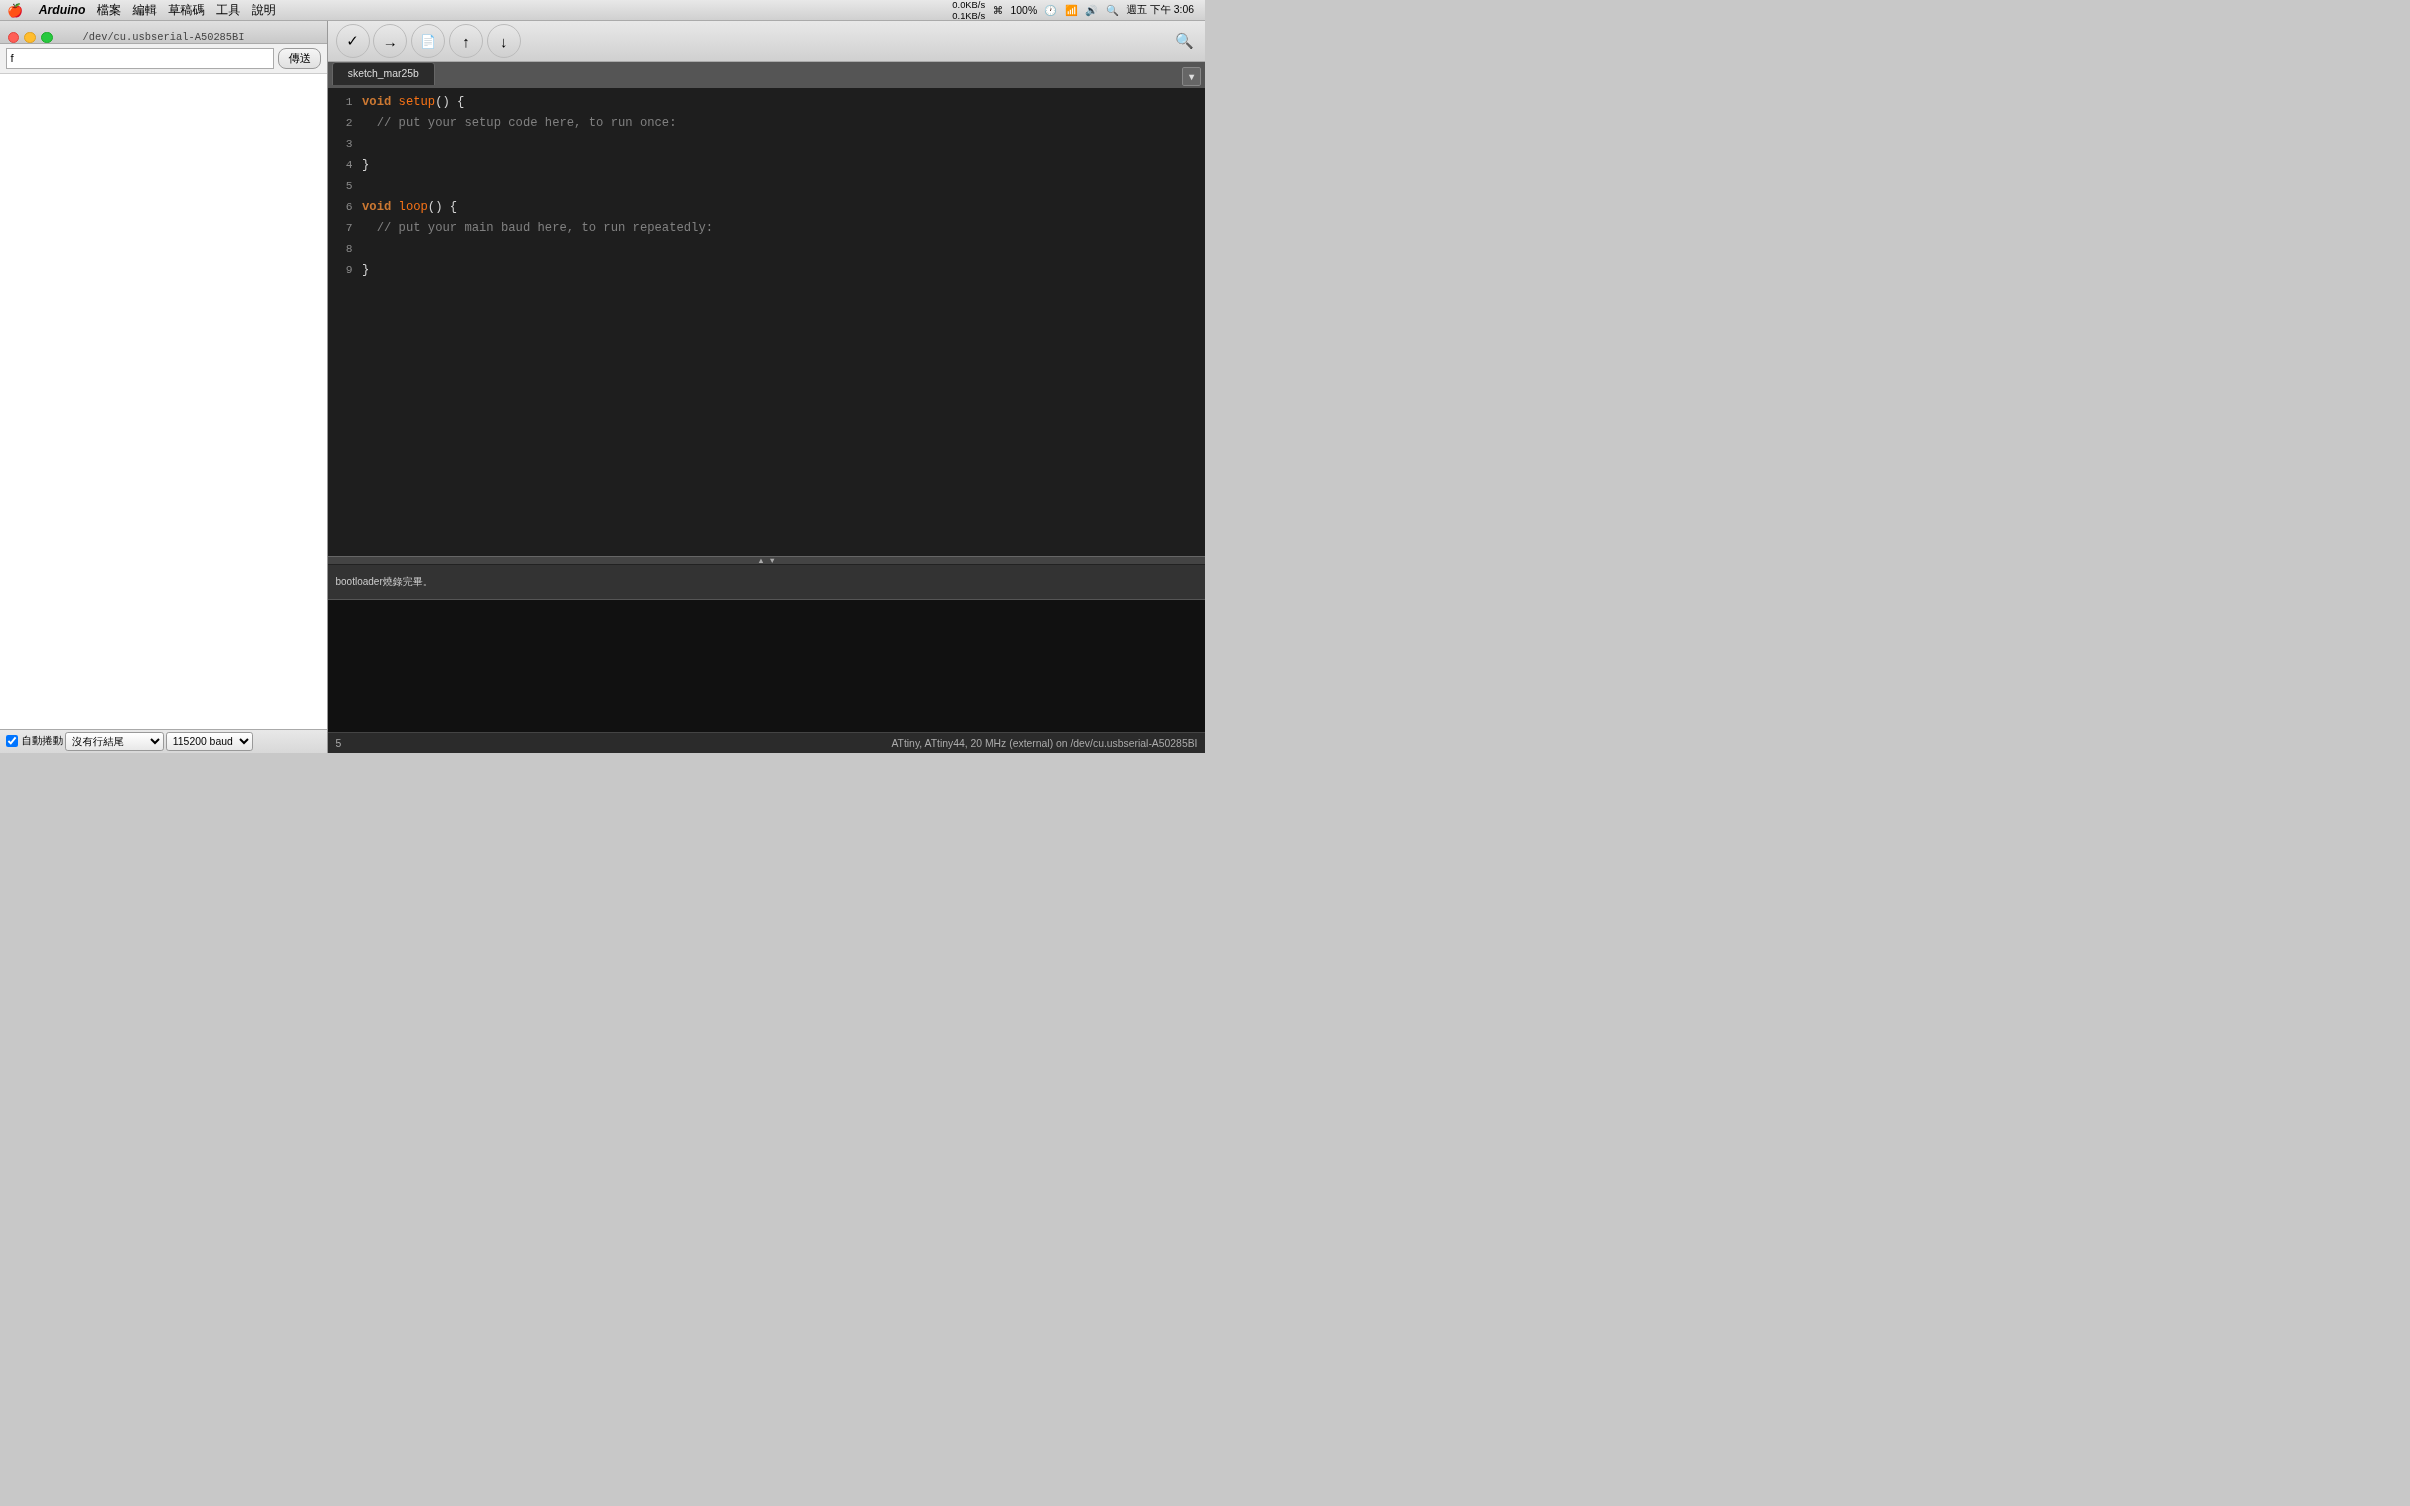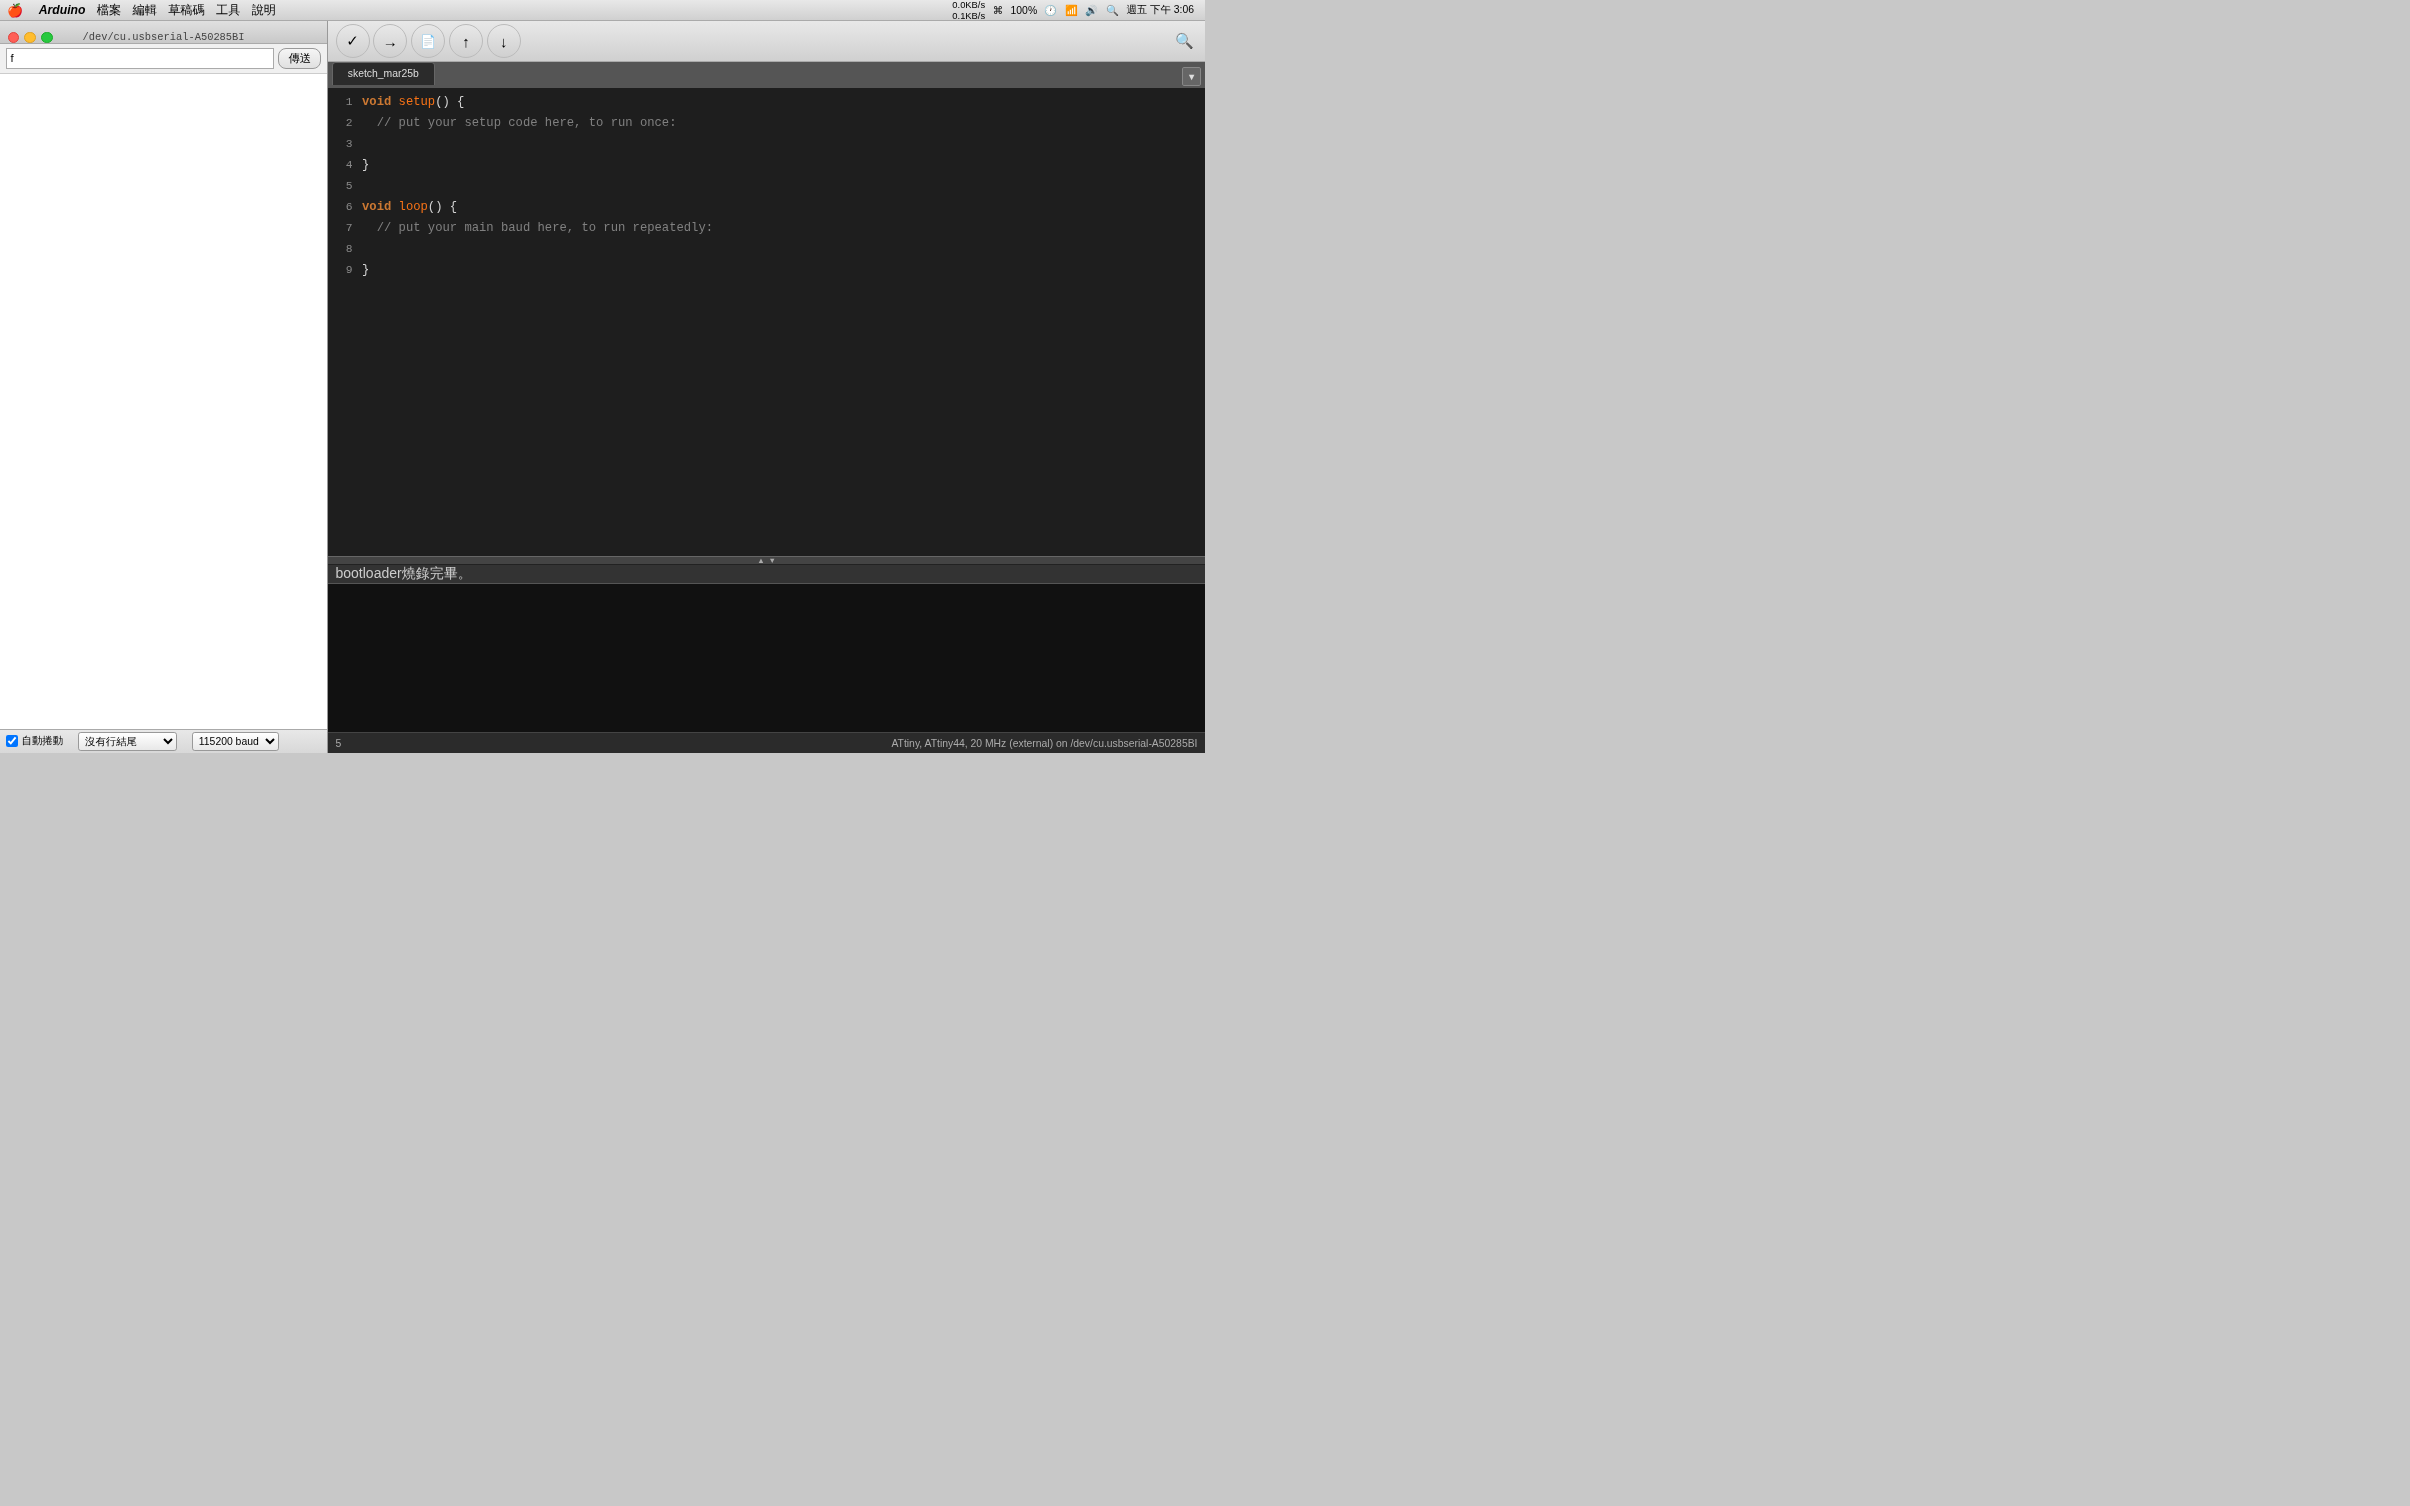--- a/index.html
+++ b/index.html
@@ -132,21 +132,21 @@
       font-size: 10.4px;
       padding: 3.8px;
     }
     .serial-footer {
       height: 24.5px;
       background: linear-gradient(to bottom, #e8e8e8, #d8d8d8);
       border-top: 0.9px solid #aaa;
       display: flex;
       align-items: center;
       padding: 0 5.6px;
-      gap: 15px;
+      gap: 2px;
     }
     .auto-scroll-check {
       display: flex;
       align-items: center;
       gap: 3.8px;
       font-size: 10.4px;
     }
     .auto-scroll-check input[type="checkbox"] {
       width: 12.2px;
       height: 12.2px;
@@ -312,26 +312,26 @@
 
     
     .ide-console {
       height: 188px;
       background: #111;
       display: flex;
       flex-direction: column;
       min-height: 0;
     }
     .console-header {
-      height: 19px;
+      height: 35px;
       background: #333;
       display: flex;
       align-items: center;
       padding: 0 7.5px;
-      font-size: 14px;
+      font-size: 10px;
       color: #ccc;
       border-bottom: 0.9px solid #555;
     }
     .console-output {
       flex: 1;
       background: #111;
       overflow: auto;
       font-family: 'Courier New', monospace;
       font-size: 10.4px;
       color: #888;

